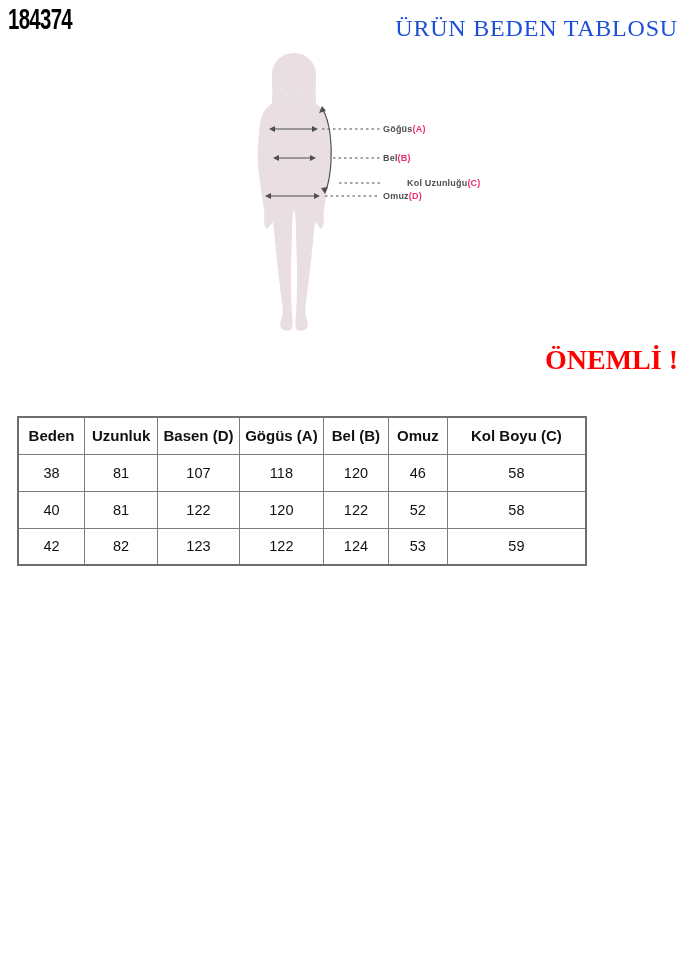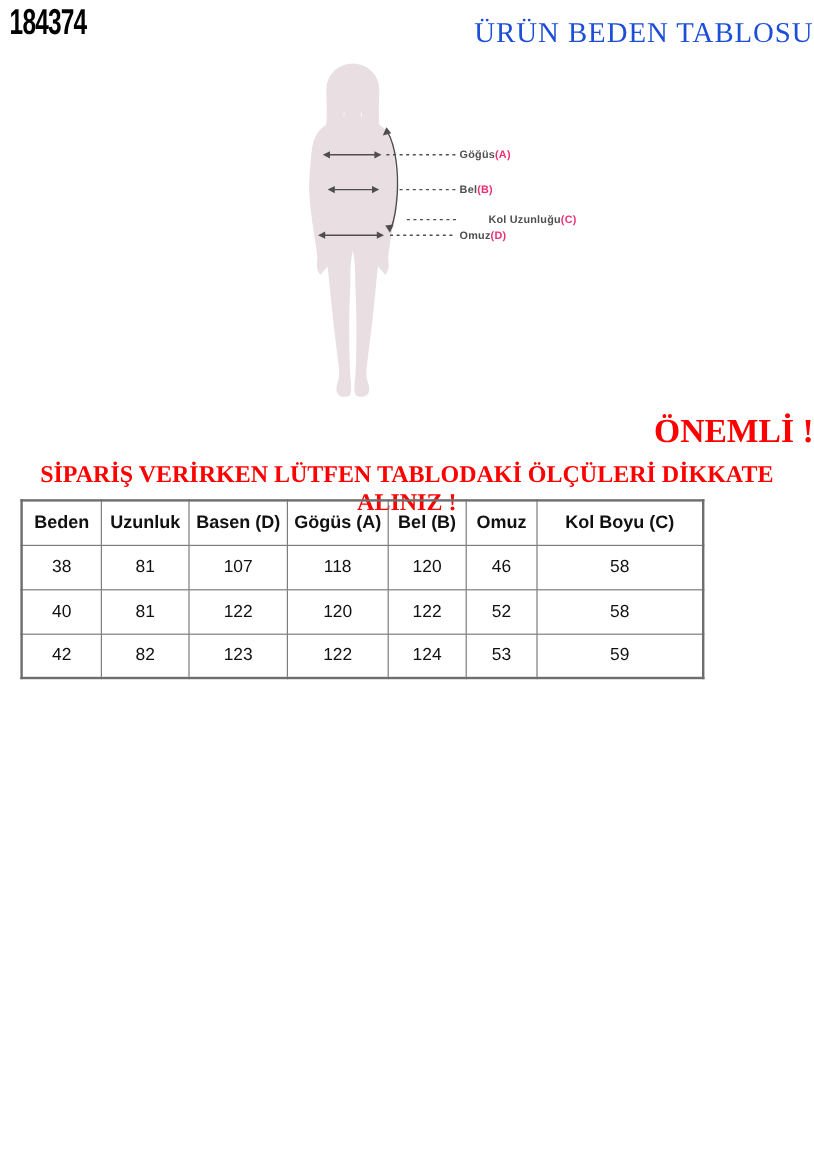--- a/index.html
+++ b/index.html
@@ -179,21 +179,20 @@
       </g>
     </svg>
   </div>
 
   <div class="measure-label label-a"><span>Göğüs</span><span class="letter">(A)</span></div>
   <div class="measure-label label-b"><span>Bel</span><span class="letter">(B)</span></div>
   <div class="measure-label label-c"><span>Kol Uzunluğu</span><span class="letter">(C)</span></div>
   <div class="measure-label label-d"><span>Omuz</span><span class="letter">(D)</span></div>
 
   <div class="notice-heading">ÖNEMLİ !</div>
-  <div class="notice-sub">SİPARİŞ VERİRKEN LÜTFEN TABLODAKİ ÖLÇÜLERİ DİKKATE ALINIZ !</div>
 
   <table class="size-table">
     <colgroup>
       <col class="c0">
         <col class="c1">
         <col class="c2">
         <col class="c3">
         <col class="c4">
         <col class="c5">
         <col class="c6">

